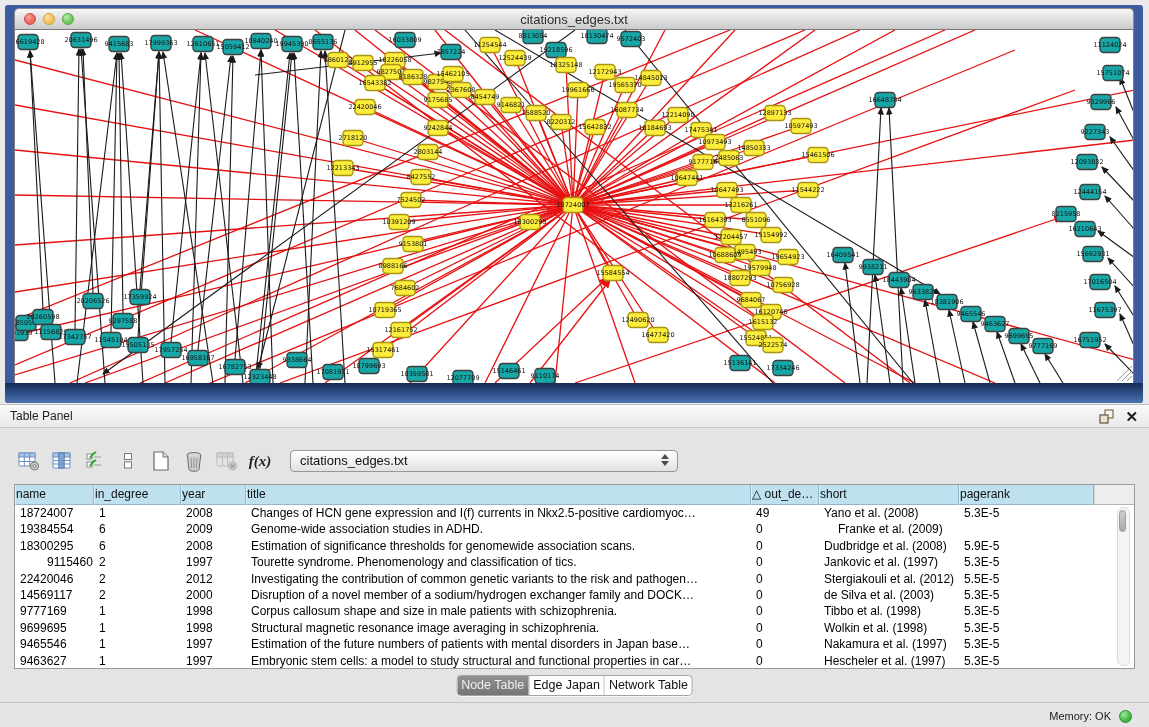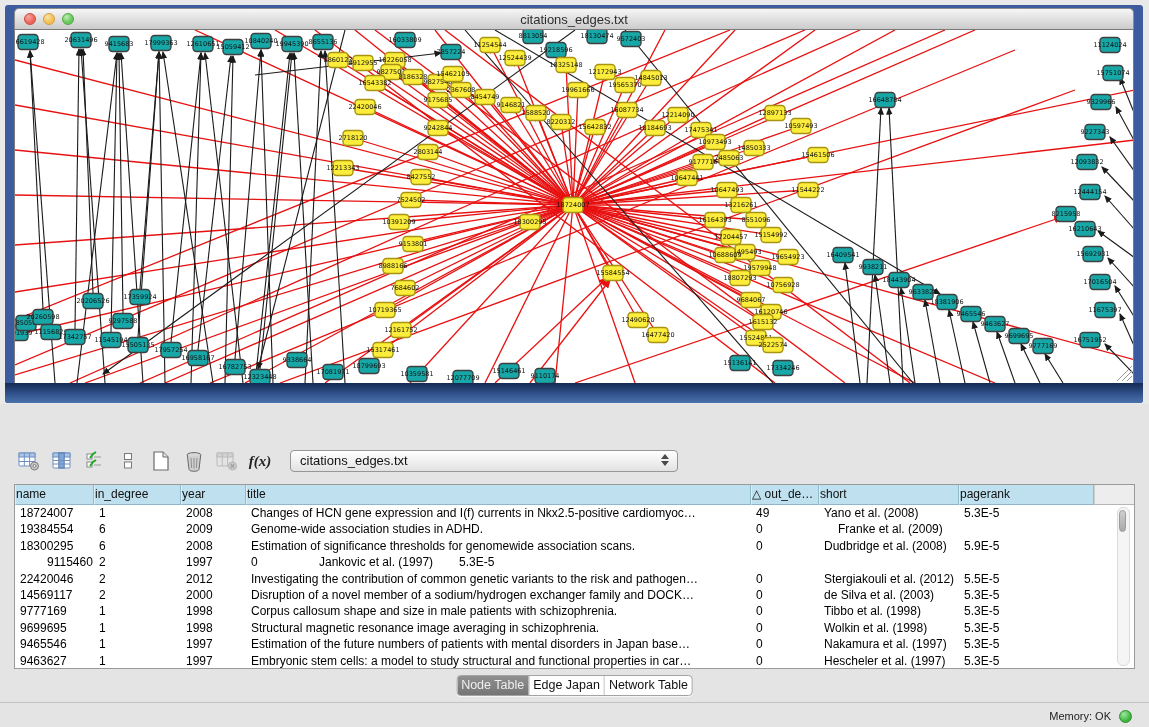--- a/index.html
+++ b/index.html
@@ -762,20 +762,28 @@
         <g>
           <rect x="548" y="167.5" width="20" height="15" rx="3.5" fill="#FCEC3B" stroke="#A89410" stroke-width="1.4"></rect>
           <text x="558" y="177.3" text-anchor="middle" font-size="6.5" font-family="&quot;DejaVu Sans&quot;,sans-serif" fill="#111">18724007</text>
         </g>
       </svg>
   </div>
   <div class="frame-bottom"></div>
 </div>
 
 <div class="table-panel">
+  <div class="panel-header">
+    <span class="panel-title">Table Panel</span>
+    <svg class="float-icon" viewBox="0 0 16 15">
+      <rect x="6" y="1" width="8" height="8" fill="none" stroke="#8A7A50" stroke-width="1.3"></rect>
+      <rect x="1" y="6" width="8" height="8" fill="#E8E2D2" stroke="#6E6248" stroke-width="1.3"></rect>
+    </svg>
+    <span class="close-icon">✕</span>
+  </div>
 
   <div class="toolbar">
     <span class="tool">
       <svg width="22" height="20" viewBox="0 0 22 20">
         <rect x="1" y="2" width="16" height="13" rx="1" fill="#FFF" stroke="#6E8FBF"></rect>
         <rect x="1" y="2" width="16" height="4" fill="#A9C6E8" stroke="#6E8FBF"></rect>
         <line x1="6.3" y1="2" x2="6.3" y2="15" stroke="#6E8FBF"></line>
           <line x1="11.6" y1="2" x2="11.6" y2="15" stroke="#6E8FBF"></line>
         <line x1="1" y1="10.5" x2="17" y2="10.5" stroke="#6E8FBF"></line>
         <circle cx="16.5" cy="15" r="4" fill="#C9C9C9" stroke="#7C7C7C"></circle>
@@ -879,20 +887,21 @@
           <div class="td" style="width: 65px;">2008</div>
           <div class="td" style="width: 505px;">Estimation of significance thresholds for genomewide association scans.</div>
           <div class="td" style="width: 68px;">0</div>
           <div class="td" style="width: 140px;">Dudbridge et al. (2008)</div>
           <div class="td" style="width: 135px;">5.9E-5</div>
         </div>
         <div class="trow">
           <div class="td" style="width: 79px; padding-left: 32px;">9115460</div>
           <div class="td" style="width: 87px;">2</div>
           <div class="td" style="width: 65px;">1997</div>
+          <div class="td" style="width: 505px;">Tourette syndrome. Phenomenology and classification of tics.</div>
           <div class="td" style="width: 68px;">0</div>
           <div class="td" style="width: 140px;">Jankovic et al. (1997)</div>
           <div class="td" style="width: 135px;">5.3E-5</div>
         </div>
         <div class="trow">
           <div class="td" style="width: 79px;">22420046</div>
           <div class="td" style="width: 87px;">2</div>
           <div class="td" style="width: 65px;">2012</div>
           <div class="td" style="width: 505px;">Investigating the contribution of common genetic variants to the risk and pathogen…</div>
           <div class="td" style="width: 68px;">0</div>

